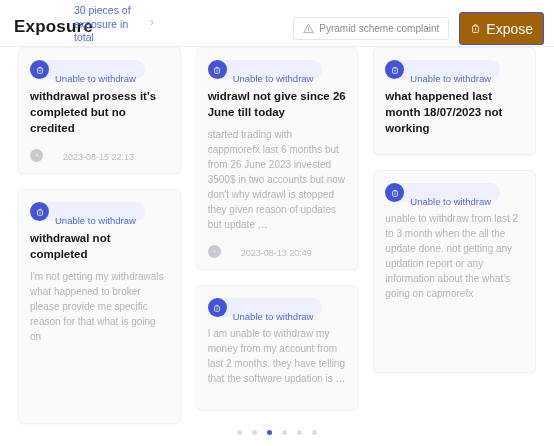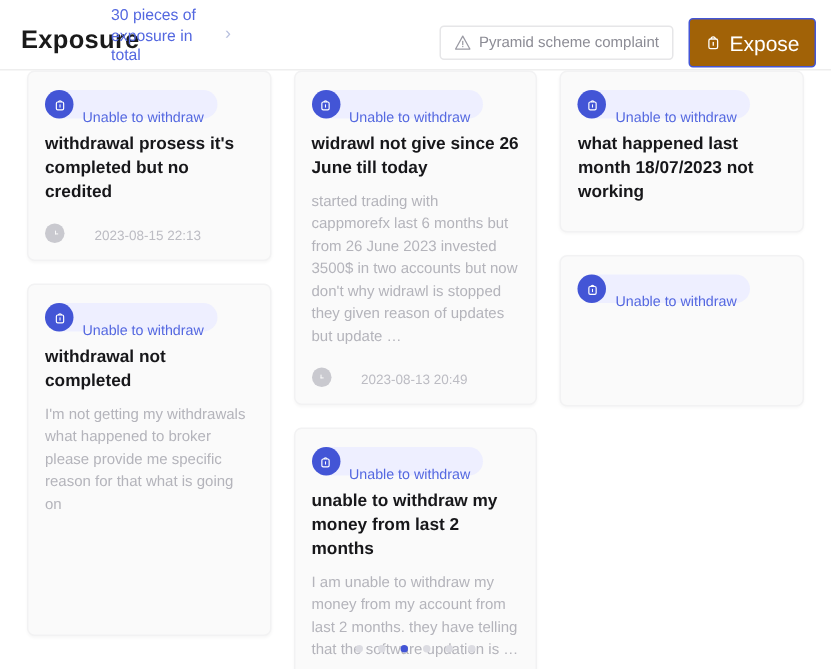--- a/index.html
+++ b/index.html
@@ -208,21 +208,20 @@
         <div class="badge">
           <span class="badge-ico">
             <svg width="10" height="10" viewBox="0 0 14 14">
               <rect x="3.6" y="4.2" width="6.8" height="7.4" rx="1.3" fill="none" stroke="#ffffff" stroke-width="1.1"></rect>
               <path d="M5.4 4.2 A1.7 1.7 0 0 1 8.6 4.2" fill="none" stroke="#ffffff" stroke-width="1.1"></path>
               <rect x="6.5" y="6.4" width="1" height="3" fill="#ffffff"></rect>
             </svg>
           </span>
           <span class="badge-txt">Unable to withdraw</span>
         </div>
-        <div class="card-title">unable to withdraw my money from last 2 months</div>
         <div class="card-body">I am unable to withdraw my money from my account from last 2 months. they have telling that the software updation is …</div>
         
       </div>
     </div>
 
     <div class="col">
       <div class="card">
         <div class="badge">
           <span class="badge-ico">
             <svg width="10" height="10" viewBox="0 0 14 14">
@@ -240,20 +239,21 @@
         <div class="badge">
           <span class="badge-ico">
             <svg width="10" height="10" viewBox="0 0 14 14">
               <rect x="3.6" y="4.2" width="6.8" height="7.4" rx="1.3" fill="none" stroke="#ffffff" stroke-width="1.1"></rect>
               <path d="M5.4 4.2 A1.7 1.7 0 0 1 8.6 4.2" fill="none" stroke="#ffffff" stroke-width="1.1"></path>
               <rect x="6.5" y="6.4" width="1" height="3" fill="#ffffff"></rect>
             </svg>
           </span>
           <span class="badge-txt">Unable to withdraw</span>
         </div>
+        <div class="card-body">unable to withdraw from last 2 to 3 month when the all the update done. not getting any updation report or any information about the what's going on capmorefx</div>
         <div class="spacer-2"></div>
         
       </div>
     </div>
 
   </div>
 
   <div class="pager">
     <span class="dot"></span>
     <span class="dot"></span>

